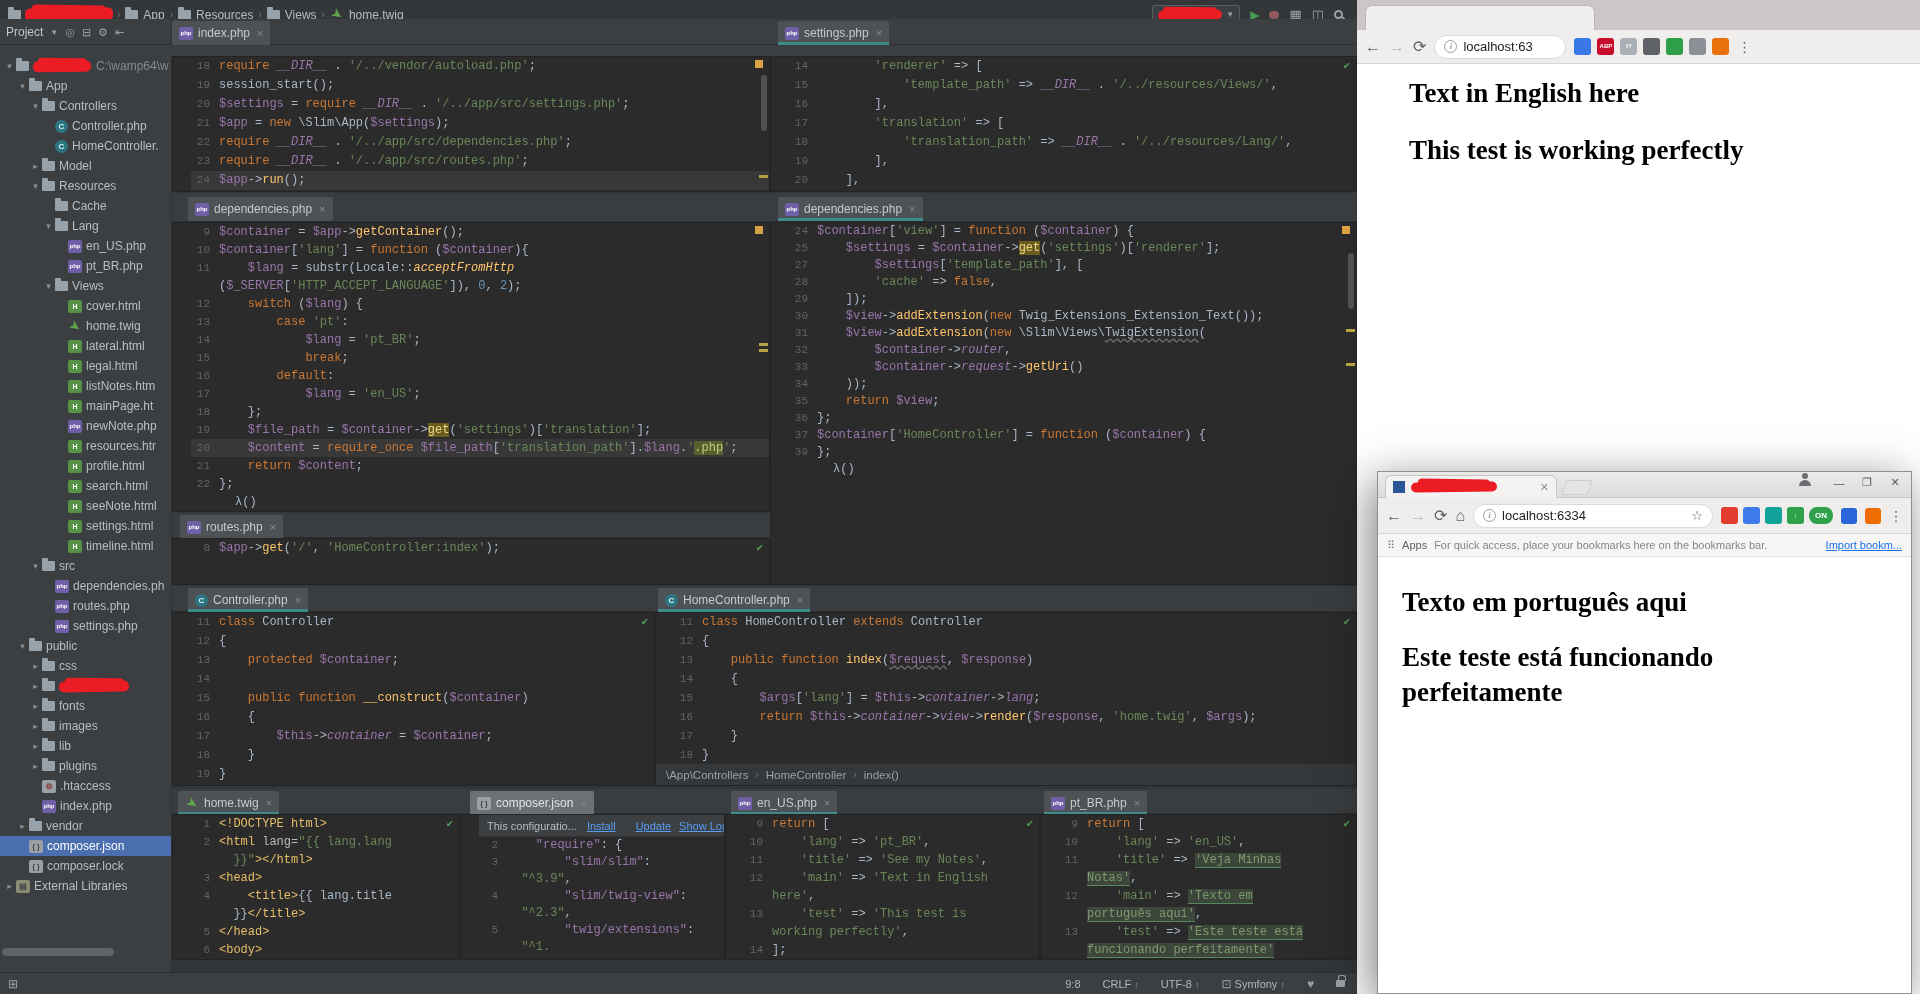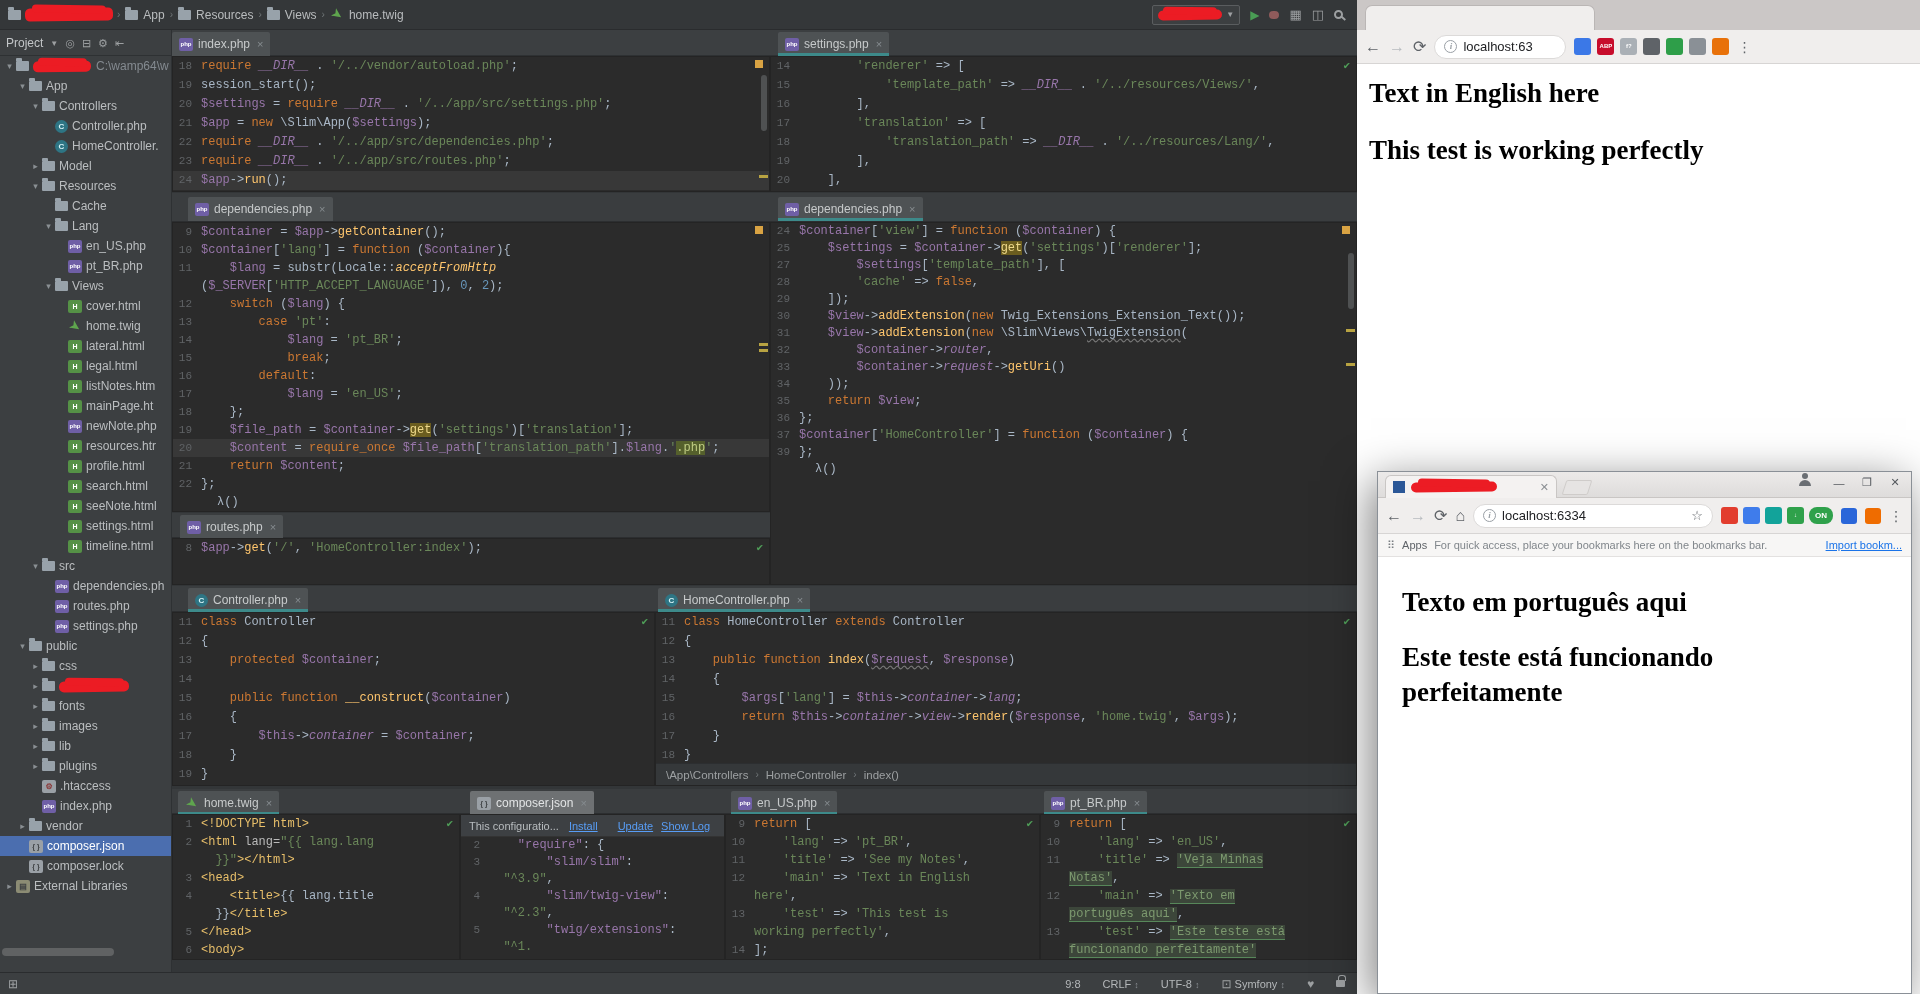--- a/index.html
+++ b/index.html
@@ -24,21 +24,21 @@
   .bug { width:10px; height:8px; background:#8f5b5b; border-radius:50%/60%; }
   .mag { width:9px; height:9px; border:2px solid #9da0a2; border-radius:50%; position:relative; }
   .mag::after { content:''; position:absolute; width:6px; height:2px; background:#9da0a2;
                 right:-5px; bottom:-2px; transform:rotate(40deg); }
 
   .redact { display:inline-block; background:#ec1c24; border-radius:5px; height:13px;
             transform:rotate(-.8deg); position:relative; }
   .redact::after{ content:''; position:absolute; left:8%; top:-3px; width:84%; height:8px;
             background:#ec1c24; border-radius:6px; transform:rotate(1.6deg);}
 
-  .toolbar-row { position:absolute; left:0; top:30px; width:100%; height:26px;
+  .toolbar-row { position:absolute; left:0; top:19px; width:100%; height:26px;
                  background:#3c3f41; border-bottom:1px solid #2e3133; }
   .proj-head { position:absolute; left:0; top:0; width:172px; height:26px; display:flex;
                align-items:center; gap:7px; padding:0 6px; font-size:12px; color:#c3c6c8;
                border-right:1px solid #2e3133;}
   .proj-head .hic { color:#9da0a2; font-size:11px; }
 
   .tab { position:absolute; top:2px; height:24px; display:inline-flex; align-items:center; gap:5px;
          background:#4e5254; padding:0 7px; font-size:12px; color:#c7cacb; border-radius:2px 2px 0 0; }
   .tab.teal { box-shadow:inset 0 -3px 0 #3d8a8a; }
   .tab.lit  { background:#6e7173; color:#e2e4e5; }
@@ -68,21 +68,21 @@
   .trow .arr { width:11px; flex:none; color:#8a8f93; font-size:9px; text-align:center; margin-right:1px;}
   .trow .lbl { margin-left:4px; }
   .trow .path { margin-left:5px; color:#848a90; }
   .trow.sel { background:#4b6eaf; color:#fff; }
   .hscroll { position:absolute; left:2px; top:892px; width:112px; height:8px; background:#606263;
              border-radius:4px; }
 
   .editor-fill { position:absolute; left:172px; top:56px; width:1185px; height:916px; background:#333638; }
 
   .pane { position:absolute; background:#2b2b2b; border:1px solid #242424; overflow:hidden;
-          font-family:"Liberation Mono", monospace; font-size:12px; --rh:19px; }
+          font-family:"Liberation Mono", monospace; font-size:12px;padding-left:18px; --rh:19px; }
   .cl { display:flex; height:var(--rh); line-height:var(--rh); }
   .ln { width:28px; flex:none; text-align:right; padding-right:9px; color:#606366; font-size:11px; }
   .lt { white-space:pre; flex:1; }
   .cl.cur { background:#383838; }
   .cl.fold .lt { padding-left:16px; color:#a9b7c6; }
   .t-kw{color:#cc7832}.t-var{color:#9876aa}.t-str{color:#6a8759}.t-num{color:#6897bb}
   .t-fn{color:#ffc66d}.t-fni{color:#ffc66d;font-style:italic}
   .t-cst{color:#9876aa;font-style:italic}.t-pl{color:#a9b7c6}
   .t-tag{color:#e8bf6a}.t-attr{color:#bababa}.t-key{color:#9876aa}
   .t-fld{color:#9876aa;font-style:italic}
@@ -123,21 +123,21 @@
           align-items:center; padding:0 8px; gap:8px; }
   .nav { font-size:16px; color:#5f6368; line-height:16px; }
   .nav.dis { color:#b7bbbf; }
   .abar { display:flex; align-items:center; gap:6px; background:#fff; border:1px solid #dcdad9;
           border-radius:13px; height:24px; padding:0 9px; font-size:13px; color:#202124; }
   .inf { width:13px; height:13px; flex:none; border:1px solid #9aa0a6; border-radius:50%; color:#9aa0a6;
          font:italic 700 9px/11px "Liberation Serif",serif; text-align:center; }
   .exti { width:17px; height:17px; border-radius:3px; display:inline-flex; align-items:center;
           justify-content:center; font:700 6px/17px "Liberation Sans",sans-serif; color:#fff; flex:none;}
   .exti.pill { width:24px; border-radius:8px; font-size:8px; }
-  .btop-body { padding:12px 0 0 12px; }
+  .btop-body { padding:12px 0 0 12px;margin-left:40px; }
   .btop-body h2, .bbot-body h2 { font-family:"Liberation Serif",serif; font-weight:700; color:#000;
         font-size:27px; margin:0; line-height:1.3; }
   .btop-body h2 + h2 { margin-top:22px; }
 
   .bbot { position:absolute; left:1377px; top:471px; width:535px; height:523px; background:#fff;
           border:1px solid #8a9097; box-shadow:-6px 10px 42px rgba(0,0,0,.5); }
   .bbot-title { height:26px; background:linear-gradient(#eceae9,#dedcdb); position:relative;
                 border-bottom:1px solid #c9c6c4;}
   .bbot-tab { position:absolute; left:7px; top:3px; width:172px; height:23px; background:#f4f2f1;
               border:1px solid #c9c6c4; border-bottom:none; border-radius:6px 6px 0 0;

